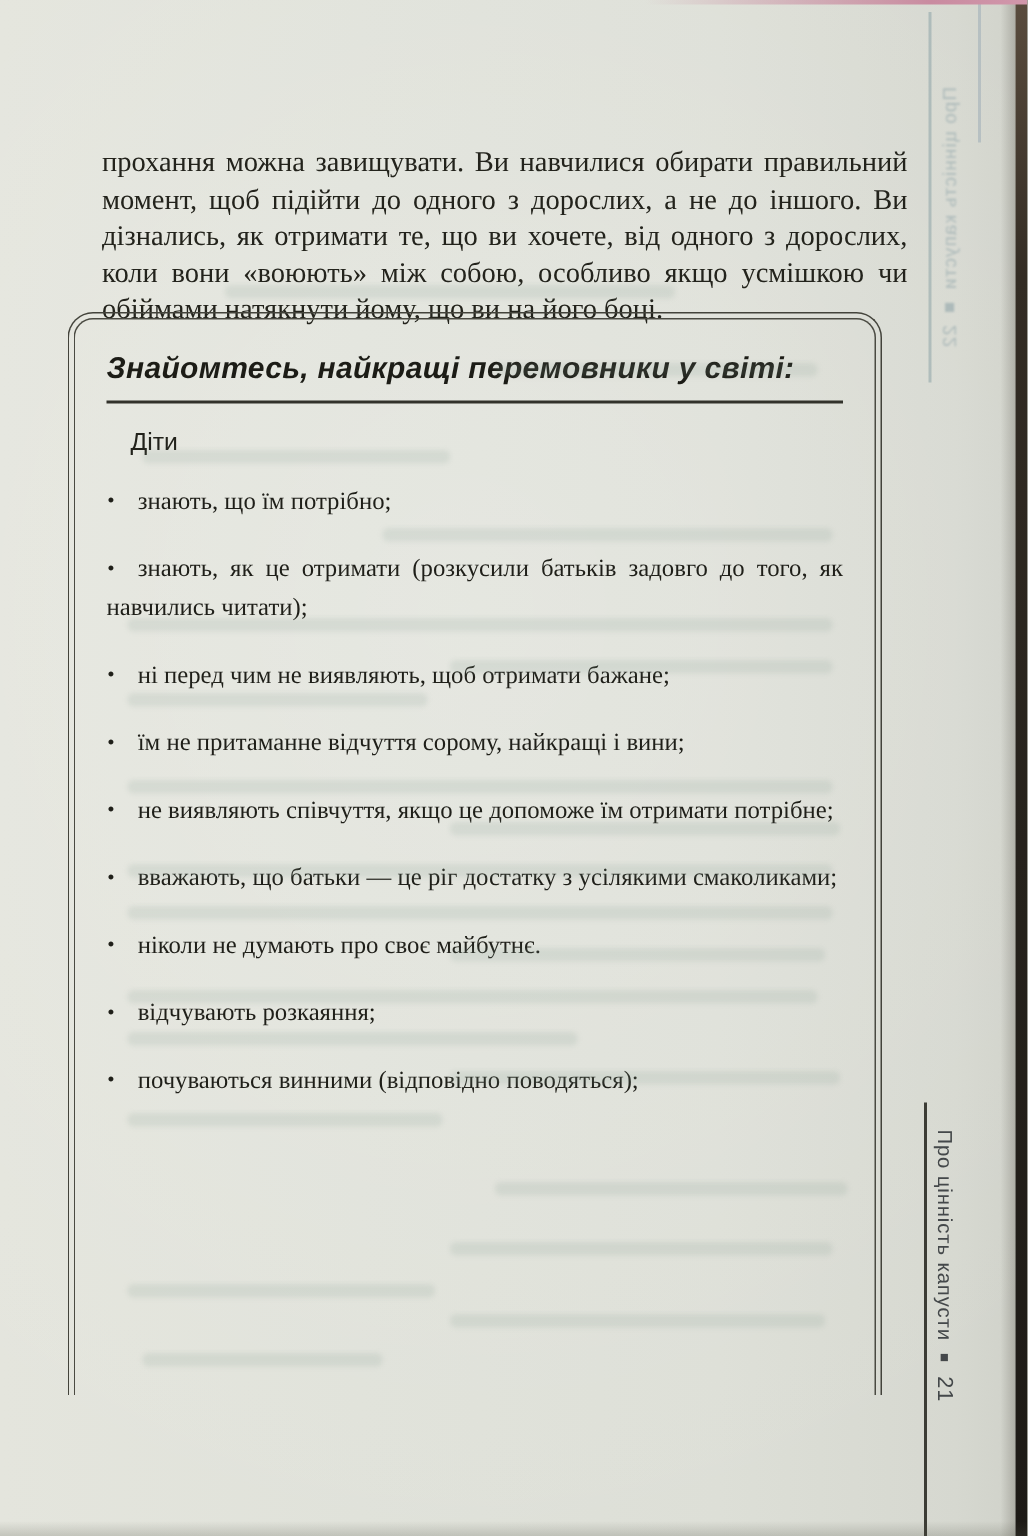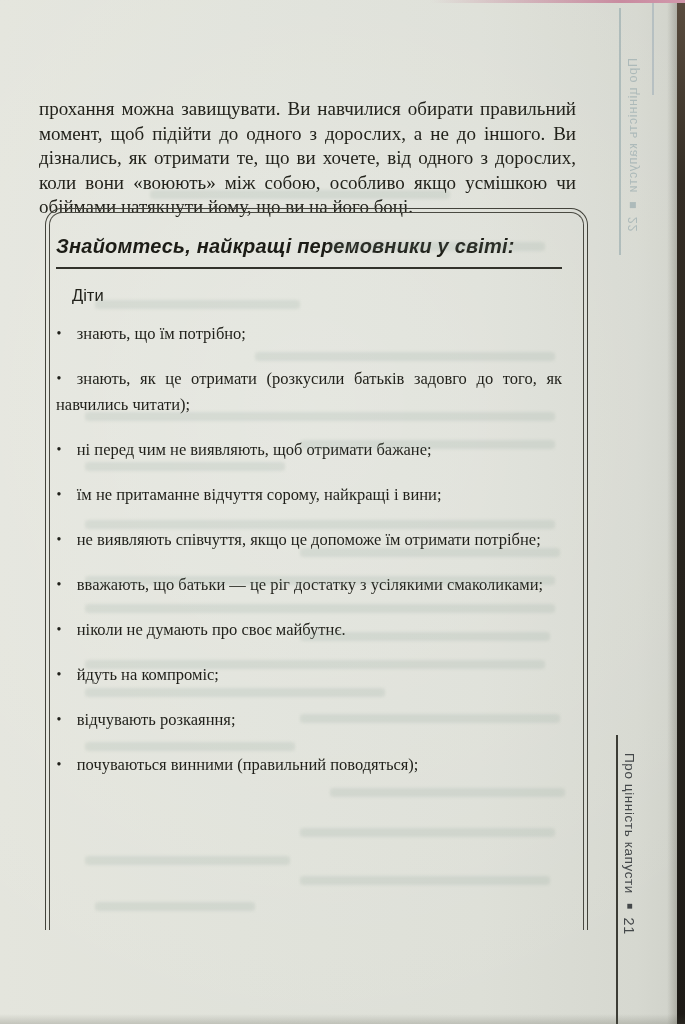--- a/index.html
+++ b/index.html
@@ -25,39 +25,39 @@
   .top-sliver{
     position:absolute;top:0;left:430px;width:255px;height:3px;
     background:linear-gradient(90deg, rgba(201,139,160,0) 0%, rgba(201,139,160,0.55) 40%, #c98ba0 75%, #d197ab 100%);
   }
   .bottom-shade{
     position:absolute;left:0;bottom:0;width:100%;height:10px;
     background:linear-gradient(0deg, rgba(80,82,70,0.22), rgba(80,82,70,0));
   }
   
   .intro{
-    position:absolute;left:39px;top:78px;width:537px;
+    position:absolute;left:68px;top:78px;width:537px;
     font-family:"Liberation Serif", serif;
     font-size:19px;line-height:24.5px;
     color:#23231c;
     text-align:justify;
   }
   
   .panel-outer{
     position:absolute;left:45px;top:208px;width:543px;height:722px;
     border:1.6px solid #43433b;border-bottom:none;
     border-radius:17px 17px 0 0;
     box-sizing:border-box;
   }
   .panel-inner{
     position:absolute;left:3px;right:3px;top:3px;bottom:0;
     border:1.2px solid #4a4a42;border-bottom:none;
     border-radius:13px 13px 0 0;
     box-sizing:border-box;
-    padding:14px 21px 0 6px;
+    padding:14px 21px 0 21px;
   }
   .panel-title{
     font-size:20px;font-weight:bold;font-style:italic;
     color:#1c1c16;letter-spacing:0.2px;
     margin:8px 0 0 0;
   }
   .title-rule{
     border:none;border-top:2px solid #32322b;
     margin:9px 0 0 0;
   }
@@ -128,23 +128,22 @@
       <hr class="title-rule">
       <div id="panel-sections">
           <div class="section-heading">Діти</div>
           <p class="bullet-item"><span class="bullet-glyph">•</span><span>знають, що їм потрібно;</span></p>
           <p class="bullet-item"><span class="bullet-glyph">•</span><span>знають, як це отримати (розкусили батьків задовго до того, як навчились читати);</span></p>
           <p class="bullet-item"><span class="bullet-glyph">•</span><span>ні перед чим не виявляють, щоб отримати бажане;</span></p>
           <p class="bullet-item"><span class="bullet-glyph">•</span><span>їм не притаманне відчуття сорому, найкращі і вини;</span></p>
           <p class="bullet-item"><span class="bullet-glyph">•</span><span>не виявляють співчуття, якщо це допоможе їм отримати потрібне;</span></p>
           <p class="bullet-item"><span class="bullet-glyph">•</span><span>вважають, що батьки — це ріг достатку з усілякими смаколиками;</span></p>
           <p class="bullet-item"><span class="bullet-glyph">•</span><span>ніколи не думають про своє майбутнє.</span></p>
-          <p class="bullet-item"><span class="bullet-glyph">•</span><span>йдуть на компроміс;</span></p>
           <p class="bullet-item"><span class="bullet-glyph">•</span><span>відчувають розкаяння;</span></p>
-          <p class="bullet-item"><span class="bullet-glyph">•</span><span>почуваються винними (правильний поводяться);</span></p>
+          <p class="bullet-item"><span class="bullet-glyph">•</span><span>почуваються винними (відповідно поводяться);</span></p>
         </div>
     </div>
   </div>
 
   <div class="margin-rule"></div>
   <div class="margin-text">
     <span>Про цінність капусти</span><span class="sep">■</span><span class="pnum">21</span>
   </div>
 
   <div class="bleed-vline"></div>

